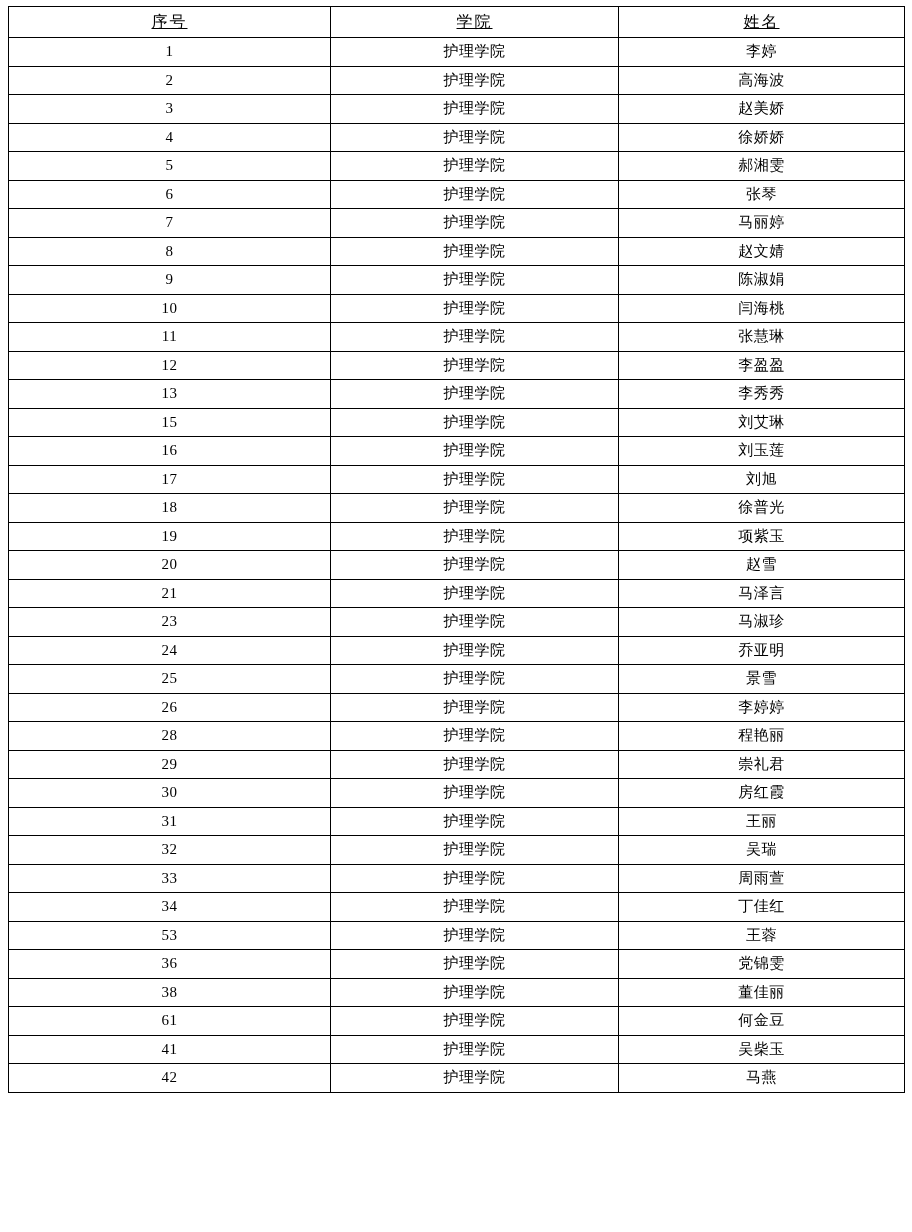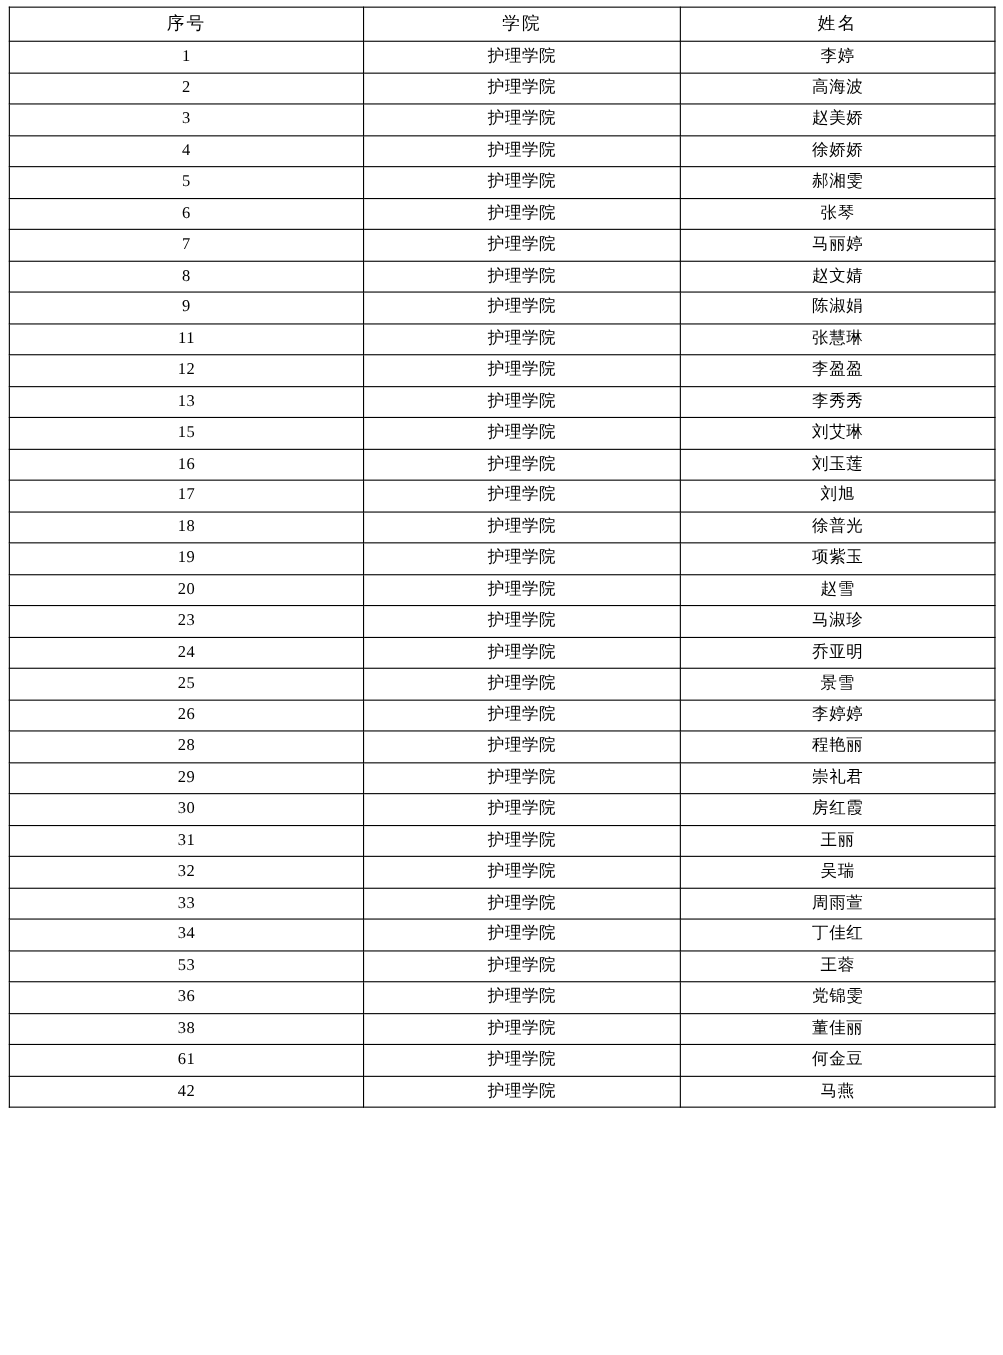--- a/index.html
+++ b/index.html
@@ -37,20 +37,21 @@
     font-weight: normal;
     font-size: 15px;
     line-height: 1;
     height: 27.5px;
     padding: 0;
     white-space: nowrap;
   }
   table.roster thead th {
     height: 30px;
     font-size: 16px;
+    text-decoration: underline;
   }
   .cell-text {
     display: block;
     letter-spacing: 0.5px;
   }
   thead .cell-text {
     letter-spacing: 2px;
   }
 </style>
 </head>
@@ -171,20 +172,31 @@
           </td>
           <td>
             <span class="cell-text">护理学院</span>
           </td>
           <td>
             <span class="cell-text">陈淑娟</span>
           </td>
         </tr>
         <tr>
           <td>
+            <span class="cell-text">10</span>
+          </td>
+          <td>
+            <span class="cell-text">护理学院</span>
+          </td>
+          <td>
+            <span class="cell-text">闫海桃</span>
+          </td>
+        </tr>
+        <tr>
+          <td>
             <span class="cell-text">11</span>
           </td>
           <td>
             <span class="cell-text">护理学院</span>
           </td>
           <td>
             <span class="cell-text">张慧琳</span>
           </td>
         </tr>
         <tr>
@@ -270,20 +282,31 @@
           </td>
           <td>
             <span class="cell-text">护理学院</span>
           </td>
           <td>
             <span class="cell-text">赵雪</span>
           </td>
         </tr>
         <tr>
           <td>
+            <span class="cell-text">21</span>
+          </td>
+          <td>
+            <span class="cell-text">护理学院</span>
+          </td>
+          <td>
+            <span class="cell-text">马泽言</span>
+          </td>
+        </tr>
+        <tr>
+          <td>
             <span class="cell-text">23</span>
           </td>
           <td>
             <span class="cell-text">护理学院</span>
           </td>
           <td>
             <span class="cell-text">马淑珍</span>
           </td>
         </tr>
         <tr>
@@ -431,20 +454,31 @@
         </tr>
         <tr>
           <td>
             <span class="cell-text">61</span>
           </td>
           <td>
             <span class="cell-text">护理学院</span>
           </td>
           <td>
             <span class="cell-text">何金豆</span>
+          </td>
+        </tr>
+        <tr>
+          <td>
+            <span class="cell-text">41</span>
+          </td>
+          <td>
+            <span class="cell-text">护理学院</span>
+          </td>
+          <td>
+            <span class="cell-text">吴柴玉</span>
           </td>
         </tr>
         <tr>
           <td>
             <span class="cell-text">42</span>
           </td>
           <td>
             <span class="cell-text">护理学院</span>
           </td>
           <td>

